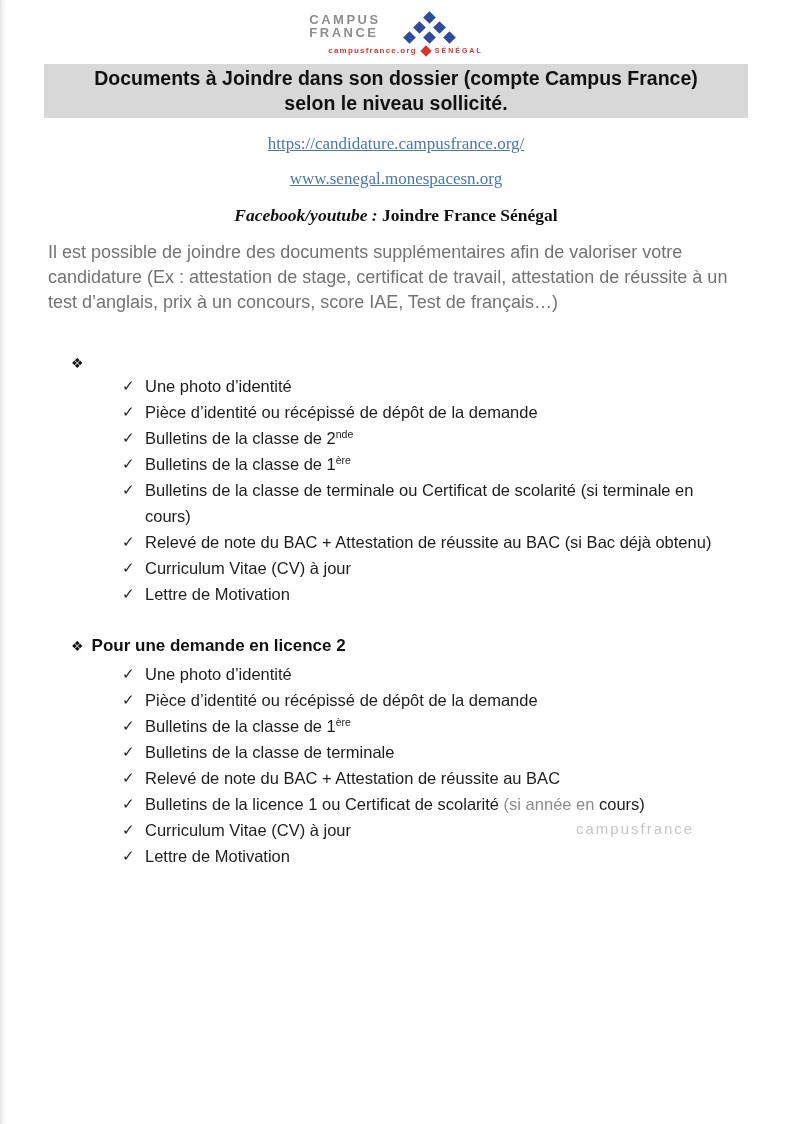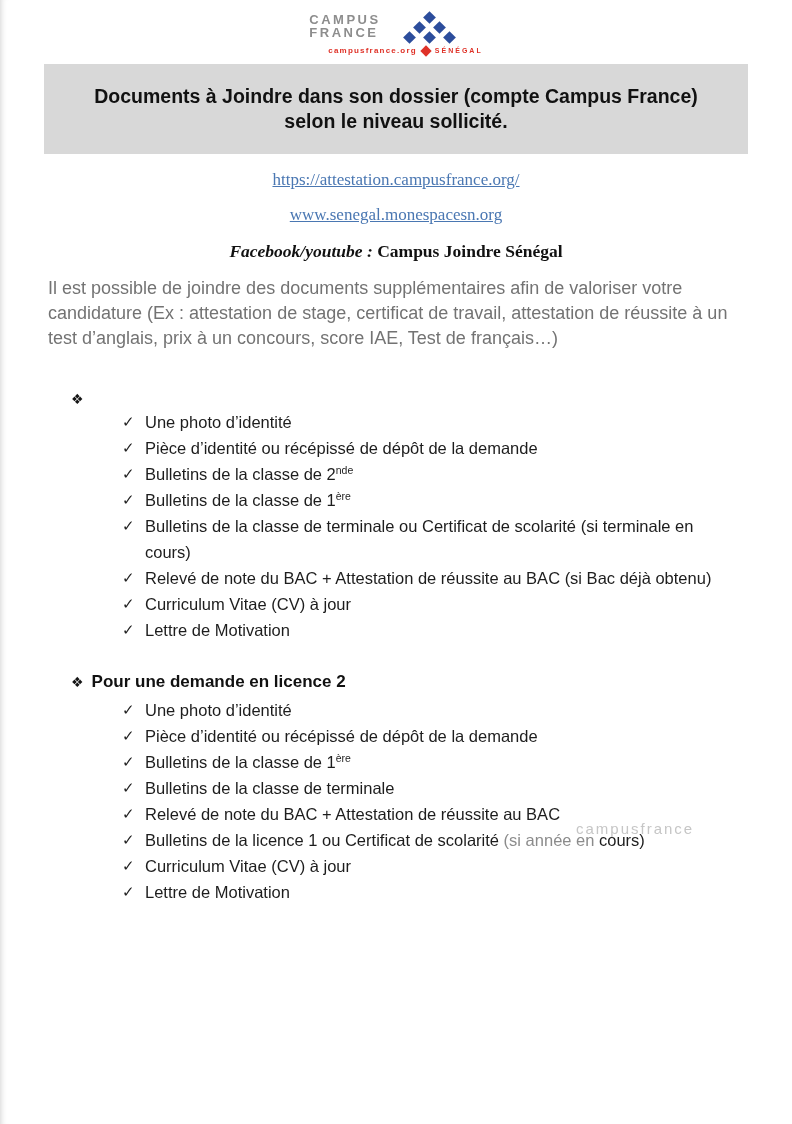--- a/index.html
+++ b/index.html
@@ -31,21 +31,21 @@
   .logo-region { color: #df3228; font-weight: bold; font-size: 7px; letter-spacing: 2px; }
 
   
   .banner {
     width: 700px; margin: 7px auto 0;
     background: #d8d8d8;
     text-align: center;
     font-weight: bold;
     font-size: 19.5px;
     line-height: 25px;
-    padding: 20px 2px;
+    padding: 2px 2px;
     color: #111;
   }
 
   
   .links { text-align: center; font-family: "Liberation Serif", serif; }
   .doc-link { display: inline-block; color: #4a77b2; font-size: 17px; line-height: 22px; text-decoration: underline; }
   .link-row1 { margin-top: 15px; }
   .link-row2 { margin-top: 13px; }
   .social { text-align: center; margin-top: 14px; font-family: "Liberation Serif", serif; font-size: 17.5px; line-height: 22px; color: #111; }
   .social .prefix { font-weight: bold; font-style: italic; }
@@ -112,30 +112,30 @@
     </div>
   </div>
 
   <div class="banner">
     <div>Documents à Joindre dans son dossier (compte Campus France)</div>
     <div>selon le niveau sollicité.</div>
   </div>
 
   <div class="links">
     <div class="link-row1">
-      <a href="#" class="doc-link">https://attestation.campusfrance.org/</a>
+      <a href="#" class="doc-link">https://candidature.campusfrance.org/</a>
     </div>
     <div class="link-row2">
       <a href="#" class="doc-link">www.senegal.monespacesn.org</a>
     </div>
   </div>
 
   <div class="social">
     <span class="prefix">Facebook/youtube :</span>
-    <span class="value">Campus Joindre Sénégal</span>
+    <span class="value">Joindre France Sénégal</span>
   </div>
 
   <p class="intro">Il est possible de joindre des documents supplémentaires afin de valoriser votre candidature (Ex : attestation de stage, certificat de travail, attestation de réussite à un test d’anglais, prix à un concours, score IAE, Test de français…)</p>
 
   <div class="sections">
       <div class="section">
         <div class="section-header">
           <span class="bullet">❖</span>
         </div>
         <ul class="checklist">

